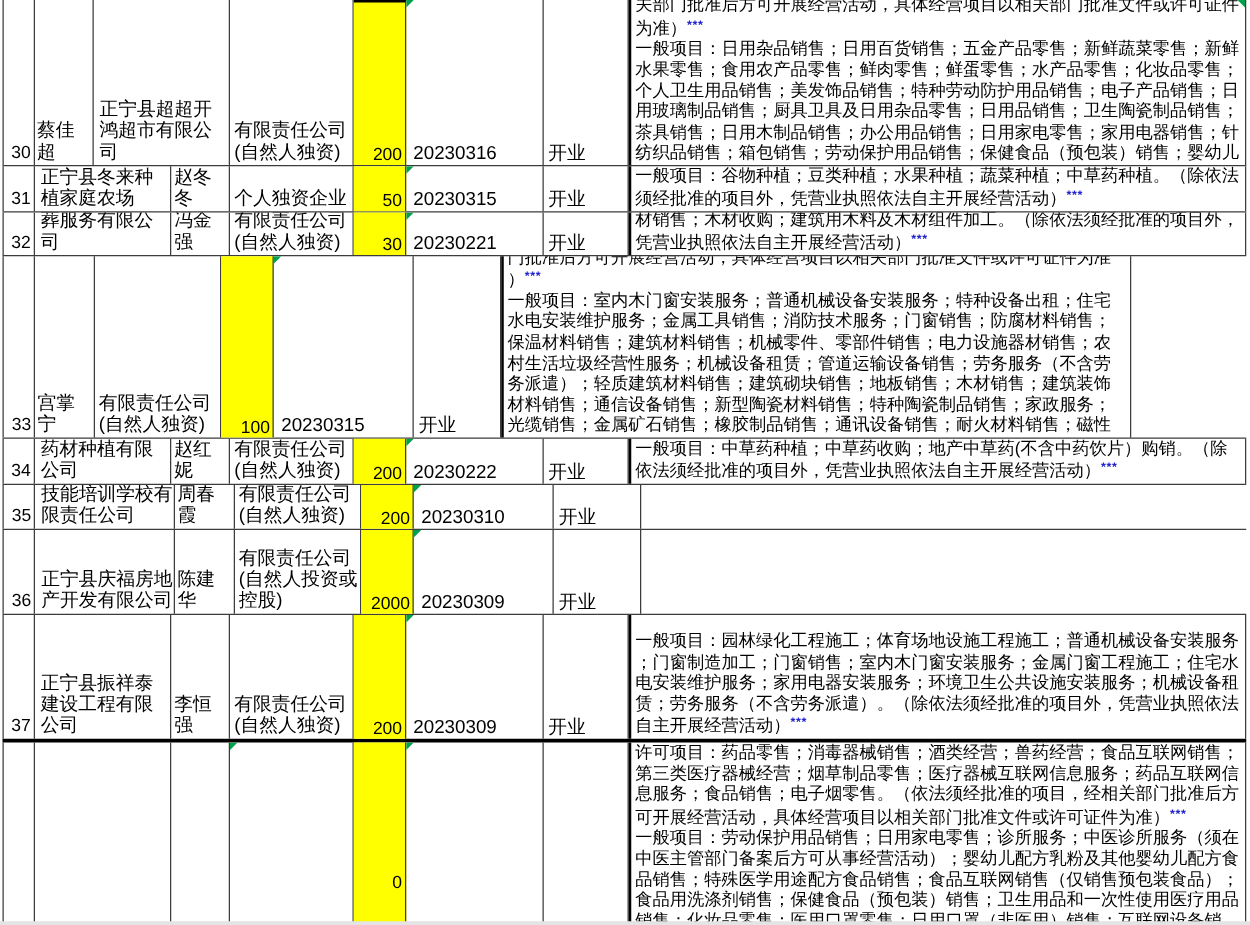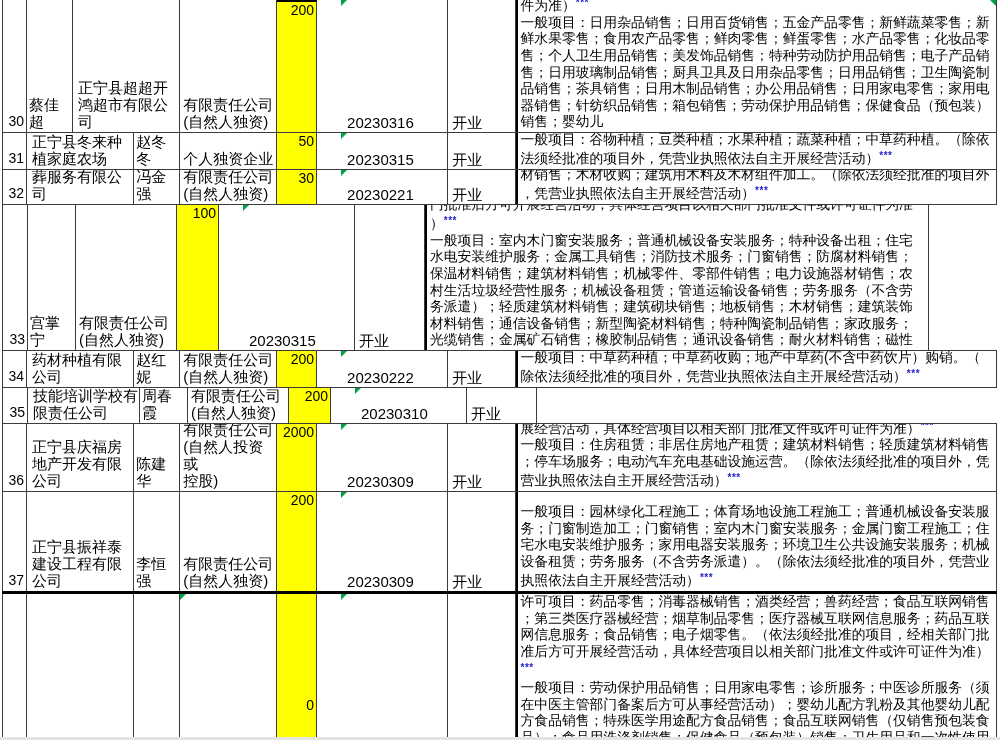--- a/index.html
+++ b/index.html
@@ -14,23 +14,23 @@
   .r34{height:37px;} .r35{height:36px;} .r36{height:68px;} .r37{height:102px;border-bottom:3px solid var(--thick);}
   .r38{height:146px;border-bottom:none;}
   .c{position:relative;box-sizing:border-box;border-right:1px solid var(--grid);
      display:flex;flex-direction:column;justify-content:flex-end;overflow:hidden;
      font-size:15px;line-height:17px;}
   .c span{white-space:pre-wrap;word-break:break-all;line-break:anywhere;overflow-wrap:anywhere;}
   .c0{width:26px;border-left:1px solid var(--grid);align-items:flex-end;padding:0 2px 2px 0;font-size:14px;}
   .c1{width:112px;padding:0 1px 2px 5px;}
   .c2{width:48px;padding:0 1px 2px 2px;}
   .c3{width:101px;padding:0 1px 2px 3px;}
-  .c4{width:42px;background:var(--hl);justify-content:flex-start;align-items:flex-end;
+  .c4{width:42px;background:var(--hl);justify-content:flex-end;align-items:flex-end;
       padding:0 2px 0 0;font-size:14px;}
-  .c5{width:112px;padding:0 1px 1px 6px;margin-left:24px;}
+  .c5{width:112px;padding:0 1px 1px 6px;}
   .c6{width:70px;padding:0 4px 1px 4px;}
   .c7{width:504px;border-left:2px solid var(--thick);padding:0 2px 1px 3px;
       font-size:13.8px;line-height:16.6px;}
   .r38 .c7{justify-content:flex-start;}
   .r38 .c4{justify-content:flex-end;padding-bottom:26px;}
   .r30 .c4{border-top:2px solid var(--thick);}
   
   .gt{position:absolute;top:0;left:0;width:0;height:0;
       border-top:6px solid var(--marker);border-right:6px solid transparent;}
   .gtr{left:auto;right:0;border-right:none;border-left:6px solid transparent;
@@ -232,24 +232,20 @@
       <div class="c c4">
           <span>2000</span>
         </div>
       <div class="c c5">
           <i class="gt"></i>
           <span>20230309</span>
         </div>
       <div class="c c6">
           <span>开业</span>
         </div>
-      <div class="c c7">
-          <span class="richify">展经营活动，具体经营项目以相关部门批准文件或许可证件为准）<span class="stars">***</span>
-一般项目：住房租赁；非居住房地产租赁；建筑材料销售；轻质建筑材料销售；停车场服务；电动汽车充电基础设施运营。（除依法须经批准的项目外，凭营业执照依法自主开展经营活动）<span class="stars">***</span></span>
-        </div>
     </div>
 
     <div class="row r37">
       <div class="c c0">
           <span>37</span>
         </div>
       <div class="c c1">
           <span>正宁县振祥泰建设工程有限公司</span>
         </div>
       <div class="c c2">

